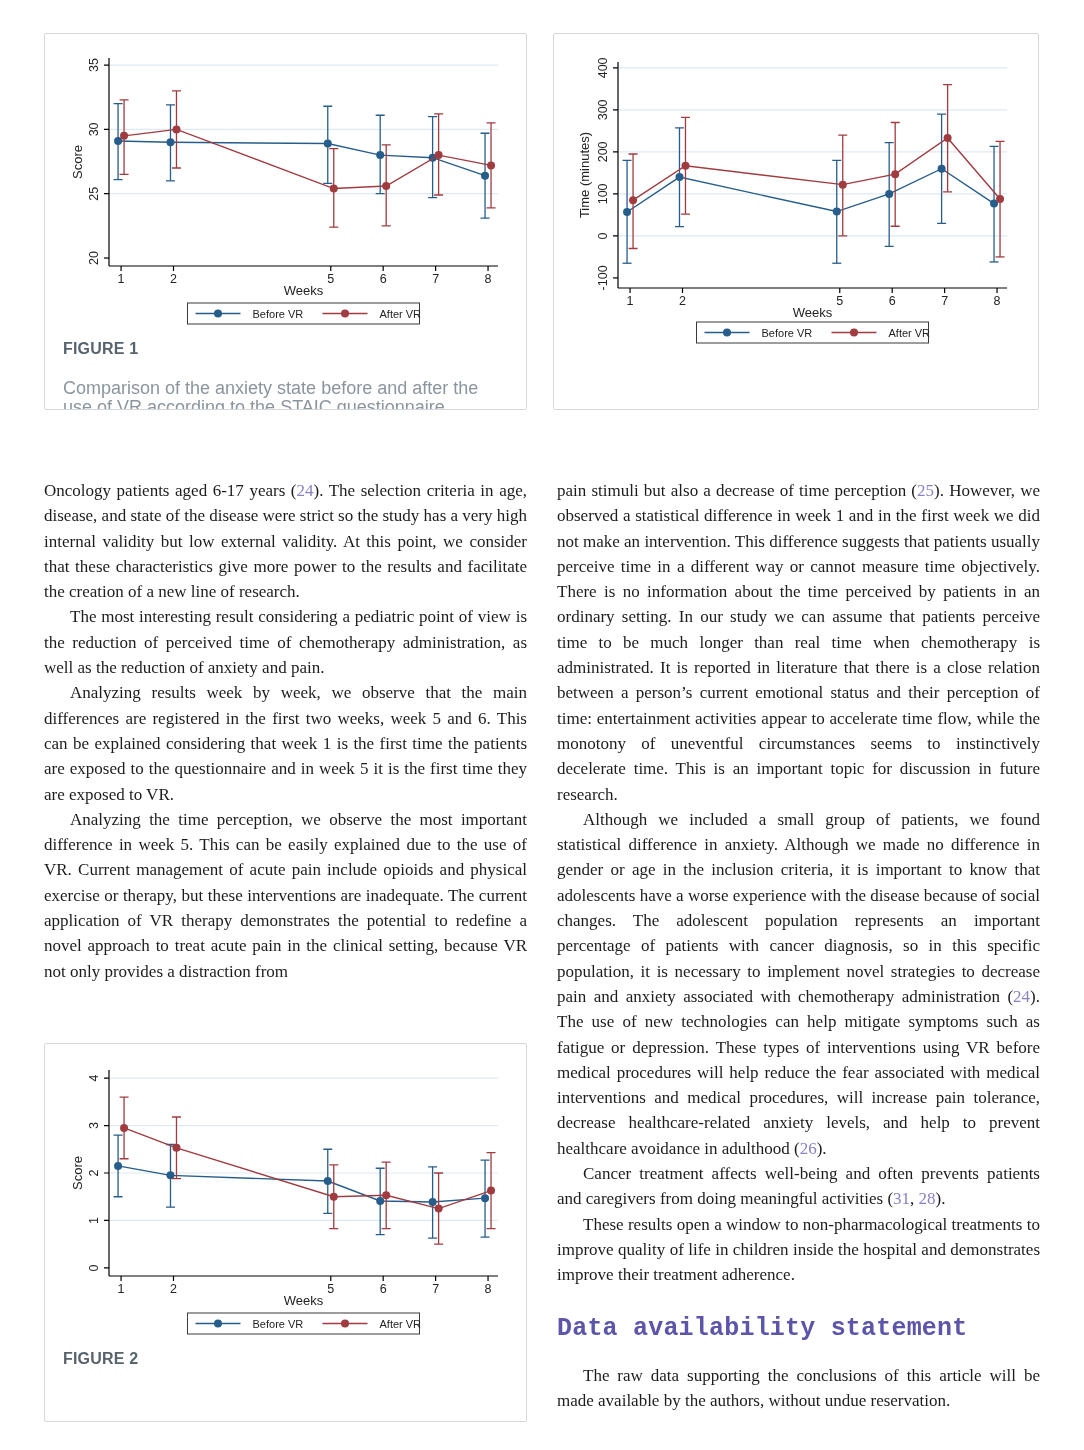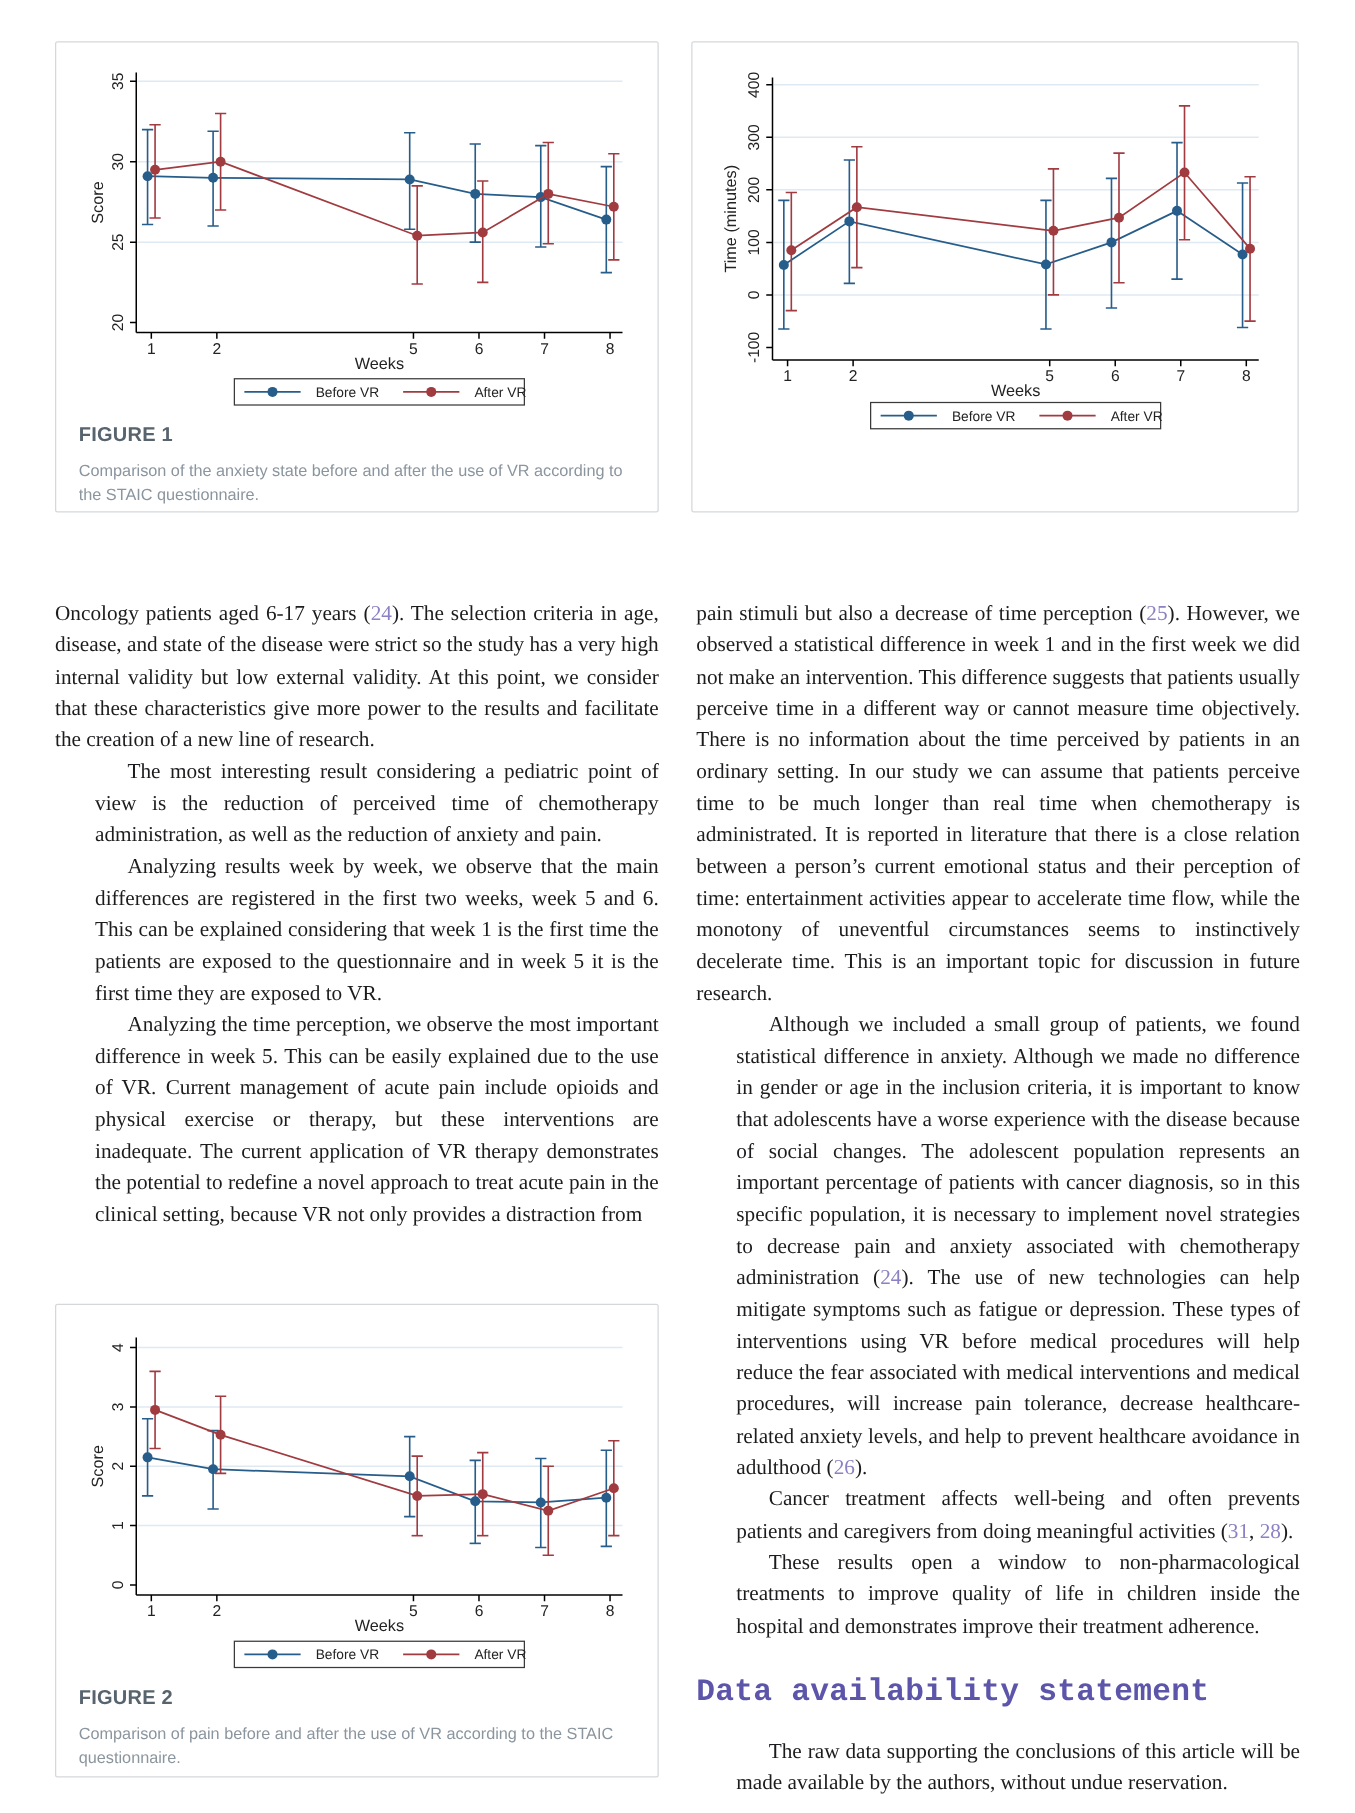--- a/index.html
+++ b/index.html
@@ -5,25 +5,25 @@
   html,body{margin:0;padding:0;background:#ffffff;}
   .page{position:relative;width:1084px;height:1450px;background:#ffffff;overflow:hidden;
         font-family:"Liberation Serif",serif;}
   
   .figure-card{position:absolute;background:#ffffff;border:1px solid #d5d8db;border-radius:2px;
                box-sizing:border-box;overflow:hidden;}
   .figure-card svg{display:block;}
   svg text{font-family:"Liberation Sans",sans-serif;fill:#232323;}
   .figcap{padding:6px 18px 0 18px;font-family:"Liberation Sans",sans-serif;}
   .figlabel{font-size:16px;font-weight:700;color:#57636d;letter-spacing:.2px;}
-  .figtext{font-size:13px;color:#8b959e;line-height:18.5px;margin-top:10px;}
+  .figtext{font-size:18px;color:#8b959e;line-height:18.5px;margin-top:21px;}
   
   .col{position:absolute;color:#1c1c1e;font-size:17px;line-height:25.3px;text-align:justify;}
   .col p{margin:0;}
-  .col p.ind{text-indent:26px;margin-left:32px;}
+  .col p.ind{text-indent:26px;}
   .col .ref{color:#8d80c4;cursor:pointer;}
   .col h2{font-family:Liberation Mono, monospace;font-size:25px;font-weight:600;
           color:#5c55aa;margin:28px 0 22px 0;text-align:left;letter-spacing:.2px;}
 </style>
 </head>
 <body>
 
 <div class="page">
 
   <section class="figure-card" style="left:44px;top:33px;width:483px;height:377px;">
@@ -341,21 +341,20 @@
           </g>
           <g>
             <line x1="277.5" y1="279.5" x2="322.5" y2="279.5" stroke="#a03b40" stroke-width="1.4"></line>
             <circle cx="300" cy="279.5" r="4" fill="#a03b40"></circle>
             <text x="334.5" y="283.5" font-size="11">After VR</text>
           </g>
         </g>
       </svg>
     <div class="figcap">
       <div class="figlabel">FIGURE 2</div>
-      <div class="figtext">Comparison of pain before and after the use of VR according to the STAIC questionnaire.</div>
     </div>
   </section>
 
   <div class="col" style="left:44px;top:478px;width:483px;">
       <p>Oncology patients aged 6-17 years (<span class="ref">24</span>). The selection criteria in age, disease, and state of the disease were strict so the study has a very high internal validity but low external validity. At this point, we consider that these characteristics give more power to the results and facilitate the creation of a new line of research.</p>
       <p class="ind">The most interesting result considering a pediatric point of view is the reduction of perceived time of chemotherapy administration, as well as the reduction of anxiety and pain.</p>
       <p class="ind">Analyzing results week by week, we observe that the main differences are registered in the first two weeks, week 5 and 6. This can be explained considering that week 1 is the first time the patients are exposed to the questionnaire and in week 5 it is the first time they are exposed to VR.</p>
       <p class="ind">Analyzing the time perception, we observe the most important difference in week 5. This can be easily explained due to the use of VR. Current management of acute pain include opioids and physical exercise or therapy, but these interventions are inadequate. The current application of VR therapy demonstrates the potential to redefine a novel approach to treat acute pain in the clinical setting, because VR not only provides a distraction from</p>
     </div>
   <div class="col" style="left:557px;top:478px;width:483px;">

